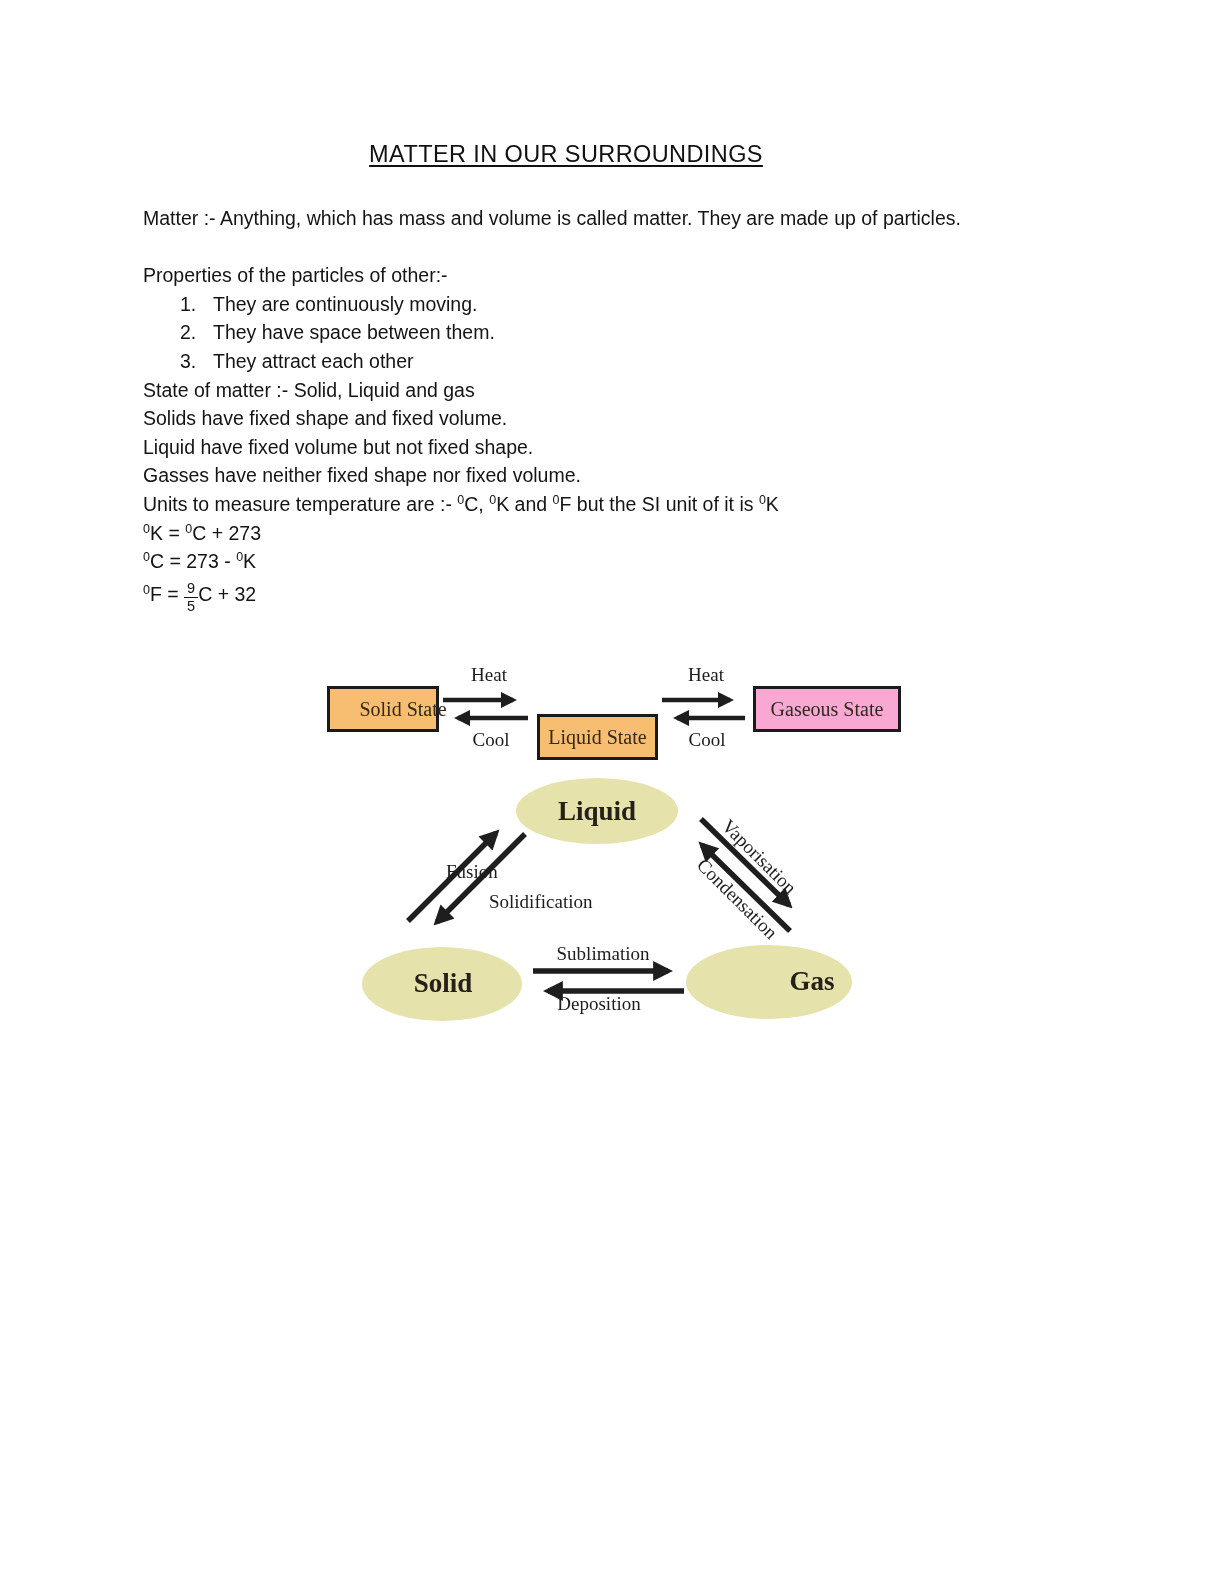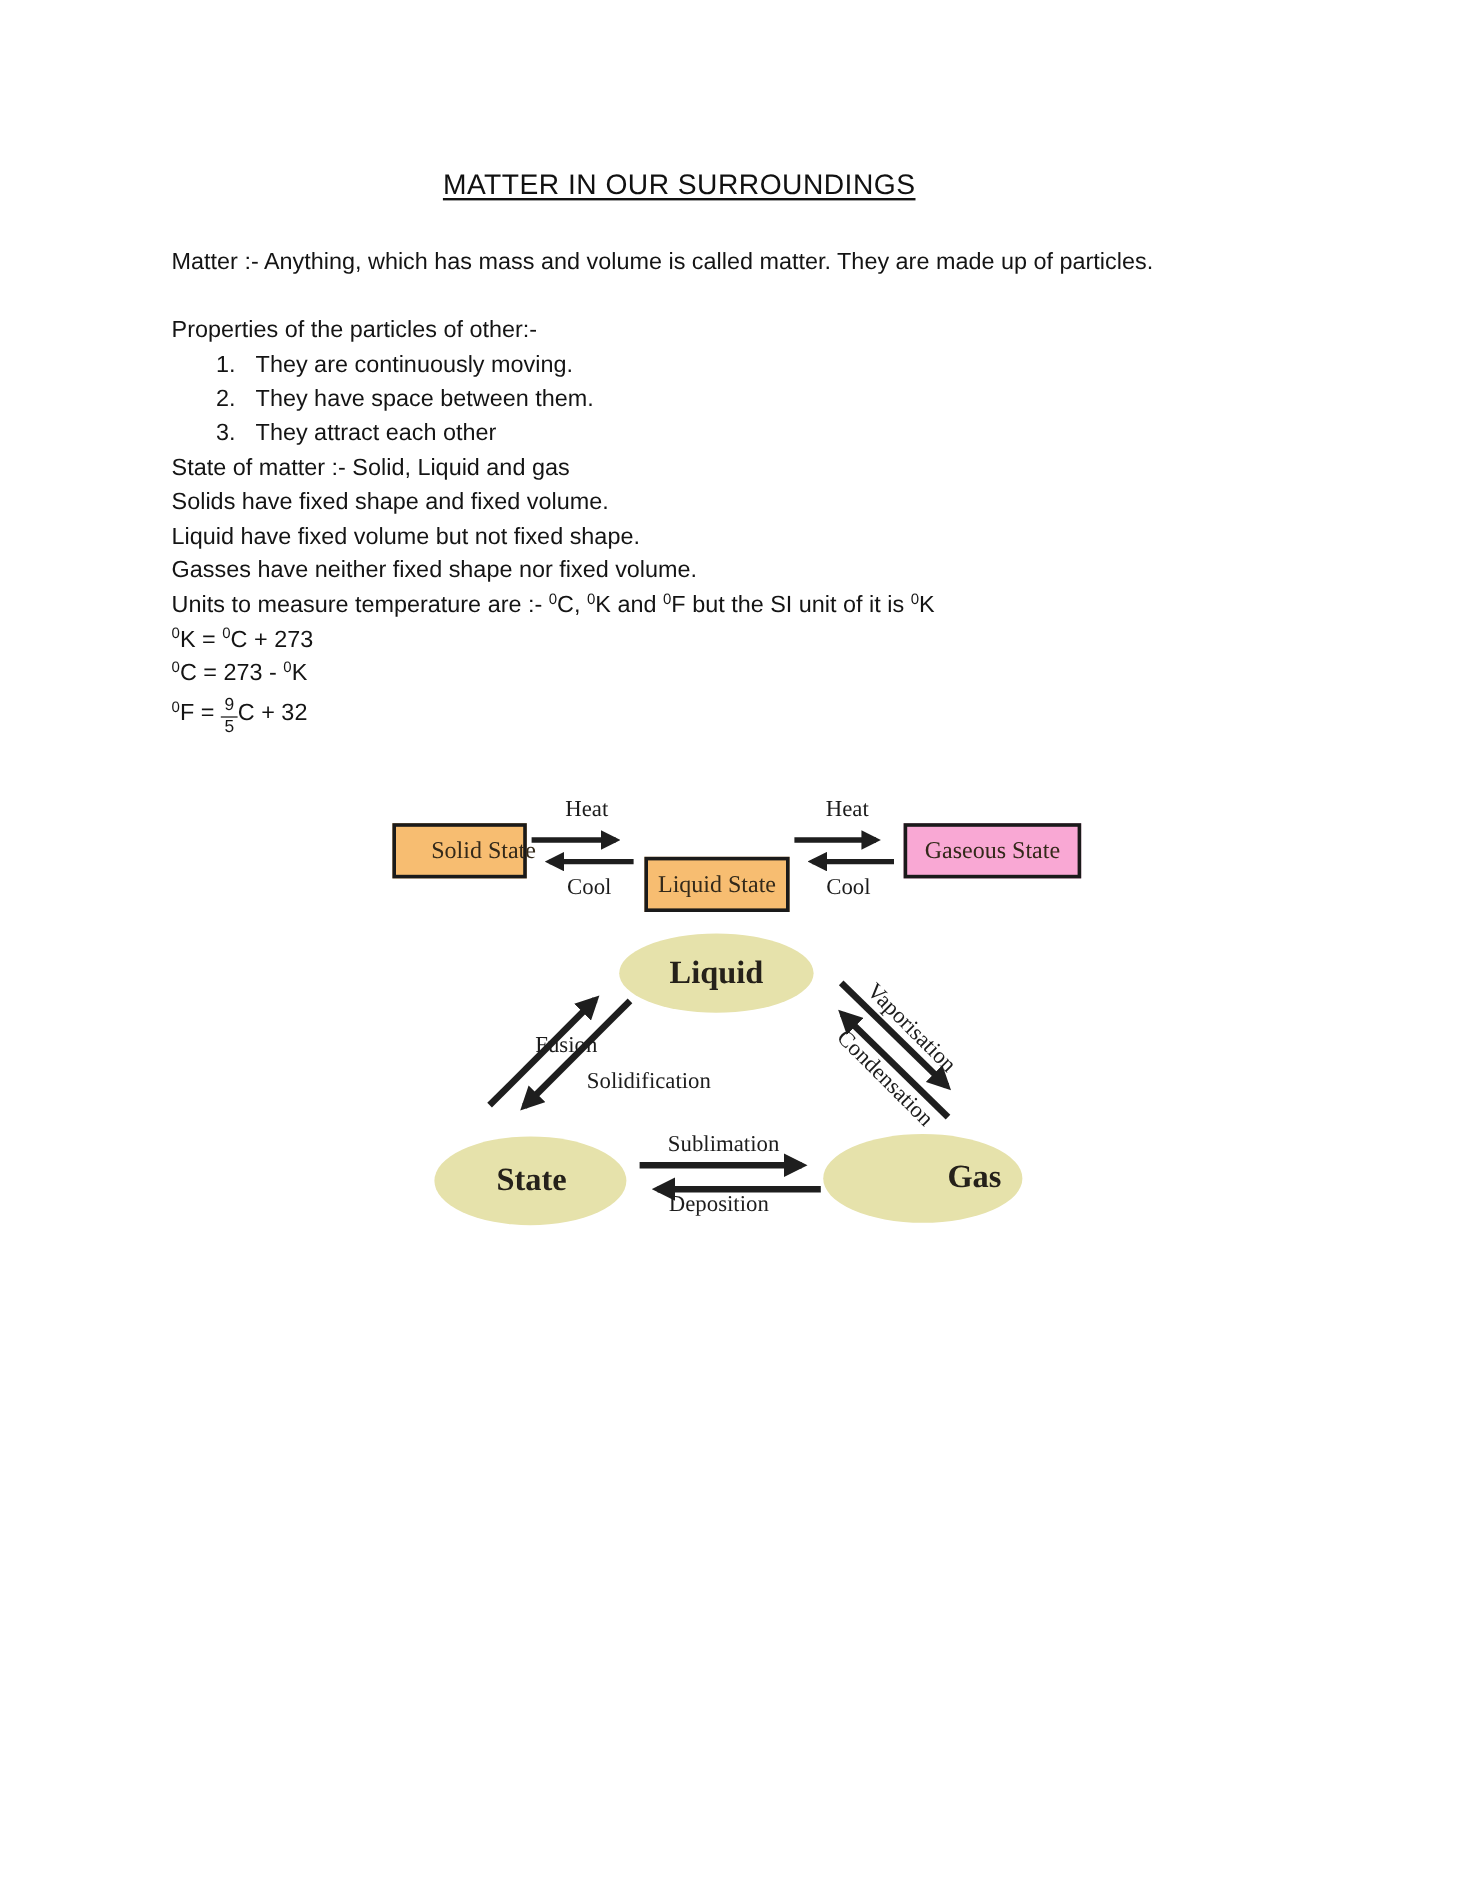--- a/index.html
+++ b/index.html
@@ -114,21 +114,21 @@
   <div class="state-box" style="left:327px;top:686px;width:112px;height:46px;background:#F7BD71;padding-left:40px;">Solid State</div>
   <div class="state-box" style="left:537px;top:686px;width:121px;height:46px;background:#F7BD71;margin-top:28px;">Liquid State</div>
   <div class="state-box" style="left:753px;top:686px;width:148px;height:46px;background:#f9a8d4;">Gaseous State</div>
 
   <div class="dlabel" style="left:443px;top:664px;width:92px;">Heat</div>
   <div class="dlabel" style="left:445px;top:729px;width:92px;">Cool</div>
   <div class="dlabel" style="left:660px;top:664px;width:92px;">Heat</div>
   <div class="dlabel" style="left:661px;top:729px;width:92px;">Cool</div>
 
   <div class="state-label" style="left:597px;top:811px;">Liquid</div>
-  <div class="state-label" style="left:443px;top:983px;">State</div>
+  <div class="state-label" style="left:443px;top:983px;">Solid</div>
   <div class="state-label" style="left:812px;top:981px;">Gas</div>
 
   <div class="rot-label neg45" style="left:446px;top:861px;">Fusion</div>
   <div class="rot-label neg45" style="left:489px;top:891px;">Solidification</div>
   <div class="rot-label pos45" style="left:759px;top:857px;">Vaporisation</div>
   <div class="rot-label pos45" style="left:737px;top:899px;">Condensation</div>
   <div class="rot-label norot" style="left:603px;top:954px;">Sublimation</div>
   <div class="rot-label norot" style="left:599px;top:1004px;">Deposition</div>
 
 </div>

